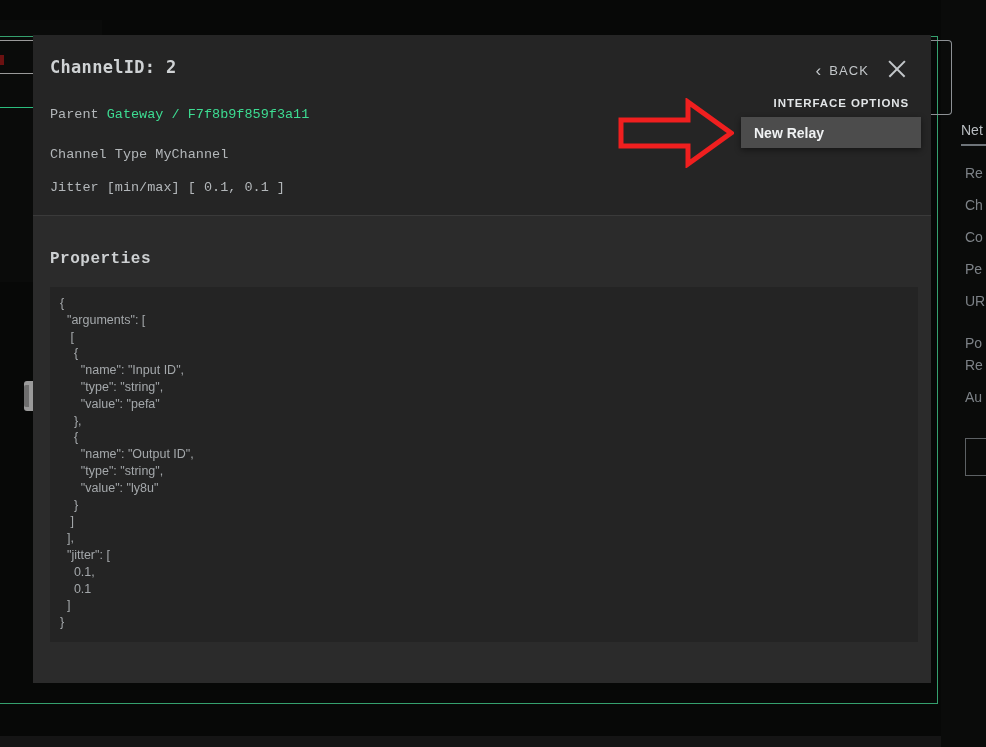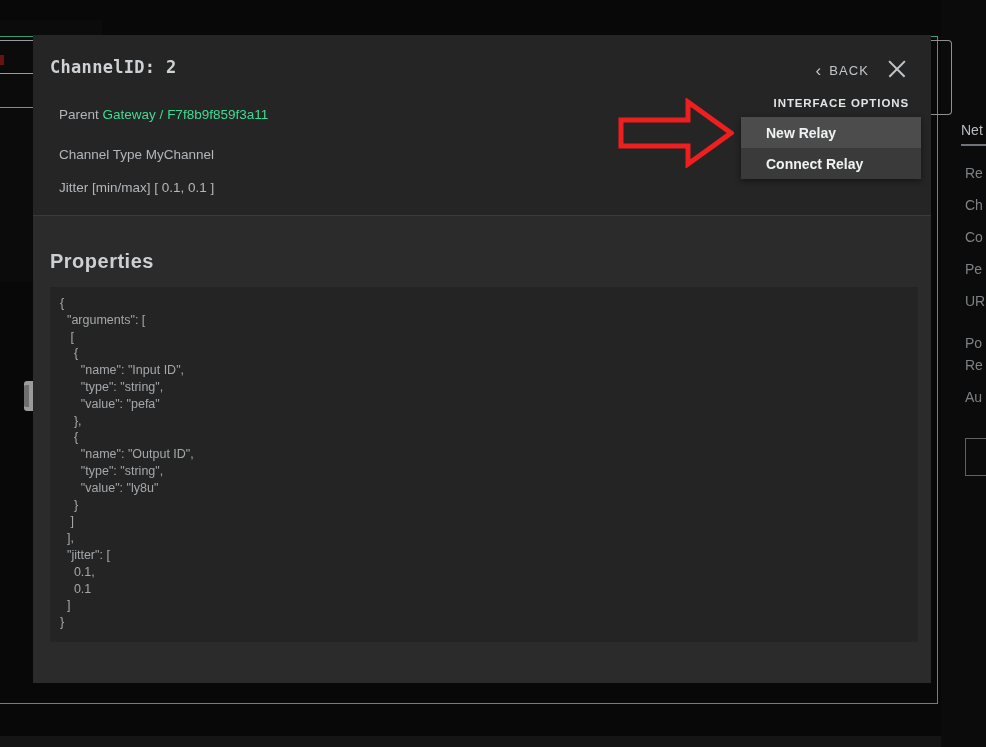--- a/index.html
+++ b/index.html
@@ -153,24 +153,25 @@
     left: 17px; top: 22px;
     font-family: "DejaVu Sans Mono", "Liberation Mono", monospace;
     font-size: 17px;
     font-weight: bold;
     color: #cfd2d4;
     letter-spacing: 0.3px;
   }
 
   .meta-line {
     position: absolute;
-    left: 26px;
+    left: 17px;
     font-size: 13.5px;
     color: #b3b7ba;
     white-space: nowrap;
+    font-family: Liberation Mono, monospace;
   }
   .meta-line.l1 { top: 72px; }
   .meta-line.l2 { top: 112px; text-align: center; }
   .meta-line.l3 { top: 145px; }
   .meta-green { color: #3ddc92; }
   .meta-sep { color: #3ddc92; }
 
   
   .back-btn {
     position: absolute;
@@ -240,40 +241,40 @@
     left: 708px; top: 82px;
     width: 180px;
     background: #3a3a3a;
     box-shadow: 0 2px 6px rgba(0,0,0,0.45);
     z-index: 20;
   }
   .menu-item {
     height: 31px;
     display: flex;
     align-items: center;
-    padding-left: 25px;
+    padding-left: 13px;
     font-size: 14px;
     font-weight: bold;
     color: #f0f2f3;
     cursor: pointer;
     box-sizing: border-box;
   }
   .menu-item.highlight { background: #4c4c4c; }
 
   
   .props-section {
     position: relative;
     background: #2b2b2b;
     height: 467px;
   }
   .props-title {
     position: absolute;
     left: 17px; top: 34px;
-    font-family: Liberation Sans, sans-serif;
-    font-size: 20px;
+    font-family: Liberation Mono, monospace;
+    font-size: 16px;
     font-weight: bold;
     color: #cdd0d2;
     letter-spacing: 0.5px;
   }
   .code-box {
     position: absolute;
     left: 17px; top: 71px;
     width: 868px; height: 355px;
     background: #242424;
     box-sizing: border-box;
@@ -358,21 +359,20 @@
         <span class="iface-label">INTERFACE OPTIONS</span>
         <span class="kebab">
             <i></i>
             <i></i>
             <i></i>
           </span>
       </div>
 
       <div class="menu">
         <div class="menu-item highlight">New Relay</div>
-        <div class="menu-item">Connect Relay</div>
       </div>
     </div>
 
     <div class="props-section">
       <div class="props-title">Properties</div>
       <div class="code-box">
         <pre>{
   "arguments": [
    [
     {

